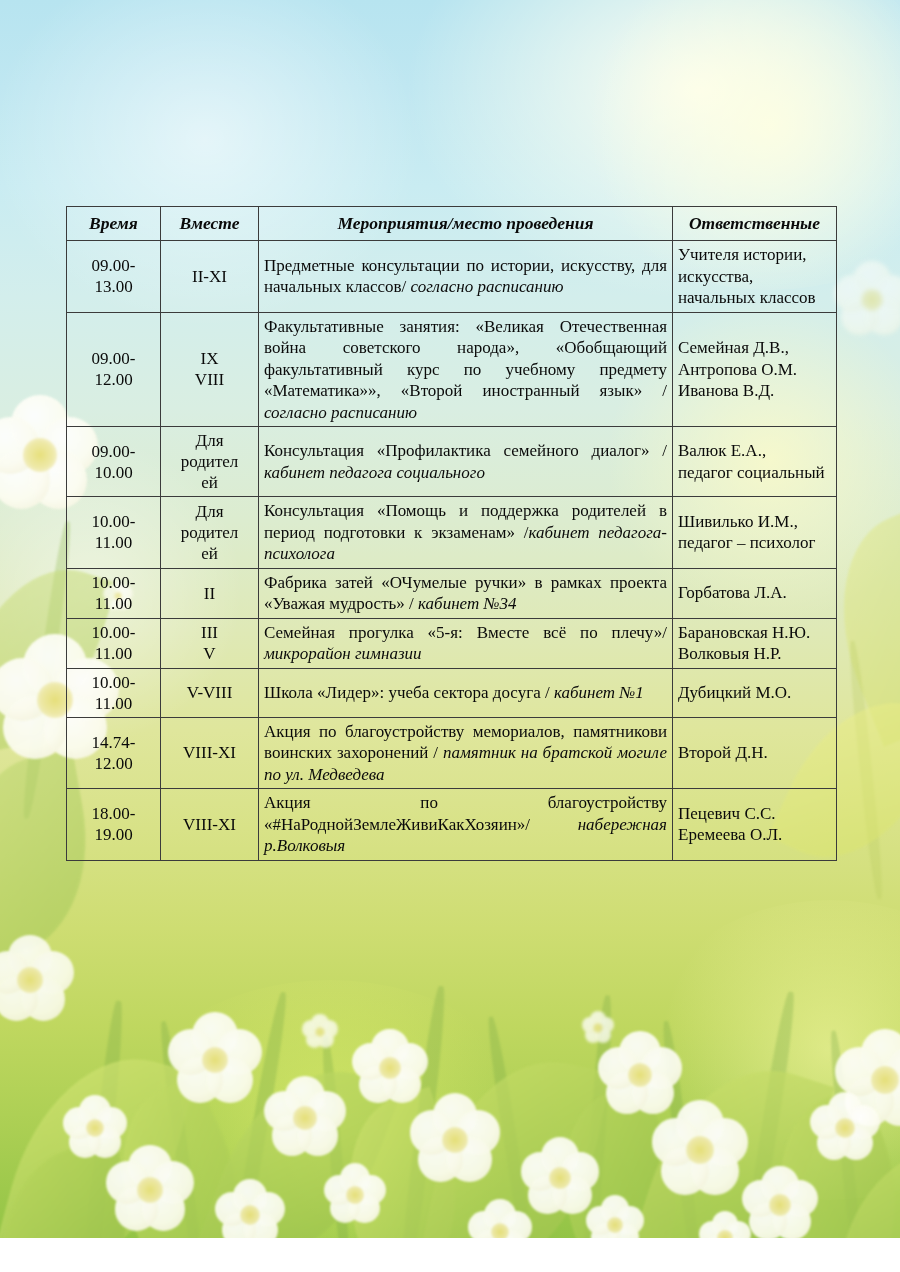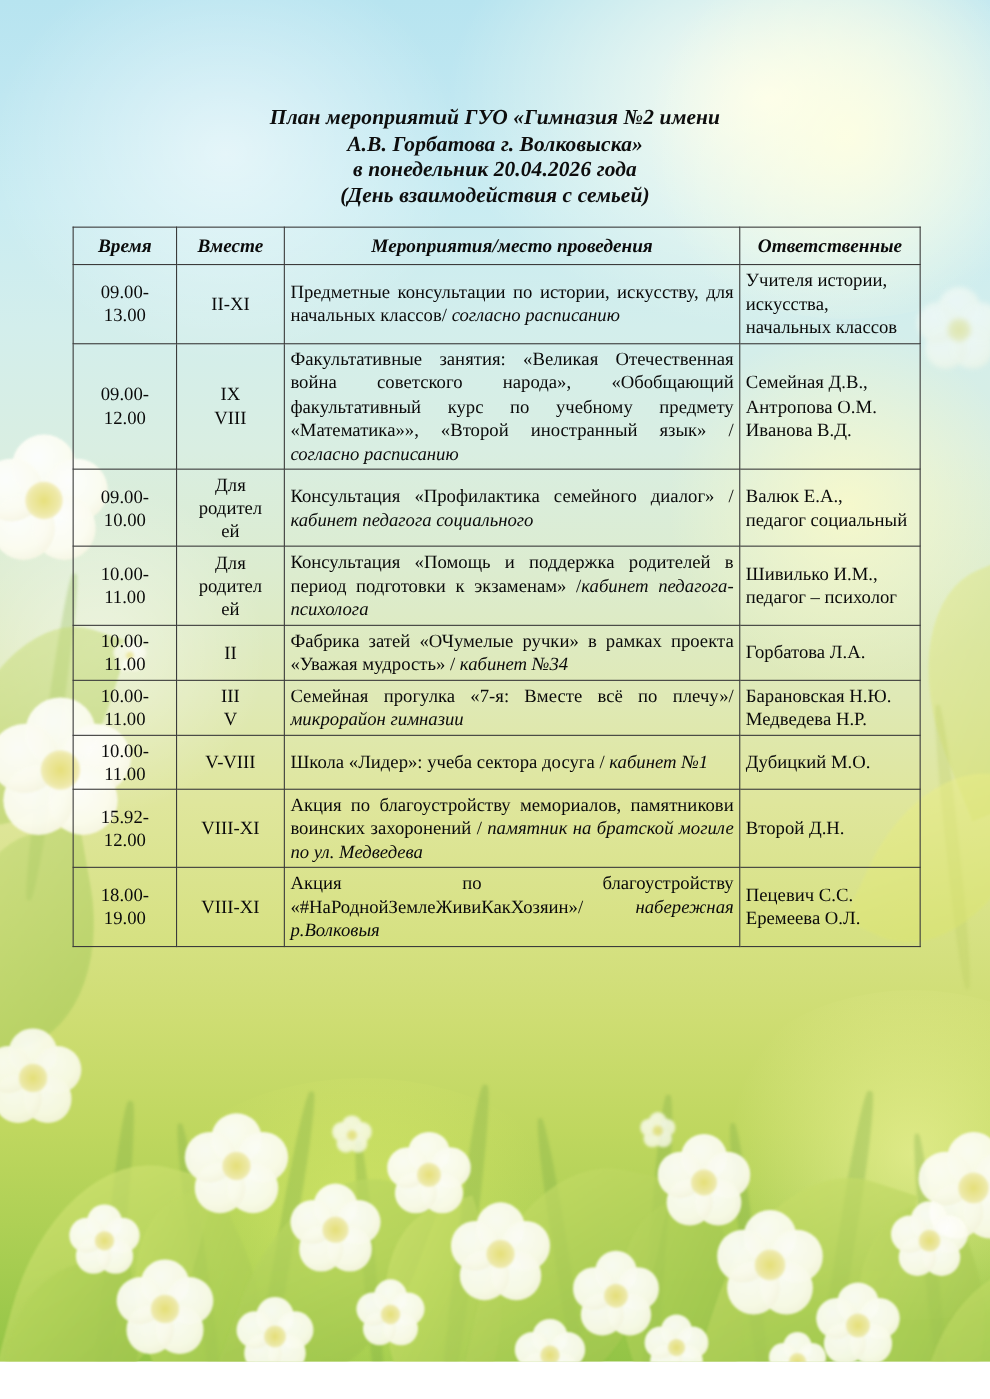--- a/index.html
+++ b/index.html
@@ -393,26 +393,20 @@
           <div class="petal" style="left: 8.8px; top: 1px; width: 14.4px; height: 14.4px;"></div>
           <div class="petal" style="left: 16.2182px; top: 6.38967px; width: 14.4px; height: 14.4px;"></div>
           <div class="petal" style="left: 13.3847px; top: 15.1103px; width: 14.4px; height: 14.4px;"></div>
           <div class="petal" style="left: 4.21528px; top: 15.1103px; width: 14.4px; height: 14.4px;"></div>
           <div class="petal" style="left: 1.38176px; top: 6.38967px; width: 14.4px; height: 14.4px;"></div>
           <div class="core" style="left: 11.8px; top: 11.8px; width: 8.4px; height: 8.4px;"></div>
         </div>
       </div>
   </div>
 
-  <div class="title-block">
-    <div>План мероприятий ГУО «Гимназия №2 имени</div>
-    <div>А.В. Горбатова г. Волковыска»</div>
-    <div>в понедельник 20.04.2026 года</div>
-    <div>(День взаимодействия с семьей)</div>
-  </div>
 
   <div class="sched-wrap">
     <table class="sched">
       <colgroup>
         <col class="c-time">
           <col class="c-class">
           <col class="c-event">
           <col class="c-resp">
       </colgroup>
       <thead>
@@ -502,42 +496,42 @@
           </tr>
           <tr>
             <td class="time">
               <span class="nowrapline">10.00-</span>
               <span class="nowrapline">11.00</span>
             </td>
             <td class="klass">
               <span class="nowrapline">III</span>
               <span class="nowrapline">V</span>
             </td>
-            <td class="event"><span>Семейная прогулка «7-я: Вместе всё по плечу»/ </span><span class="it">микрорайон гимназии</span></td>
+            <td class="event"><span>Семейная прогулка «5-я: Вместе всё по плечу»/ </span><span class="it">микрорайон гимназии</span></td>
             <td class="resp">
               <span class="nowrapline">Барановская Н.Ю.</span>
-              <span class="nowrapline">Медведева Н.Р.</span>
+              <span class="nowrapline">Волковыя Н.Р.</span>
             </td>
           </tr>
           <tr>
             <td class="time">
               <span class="nowrapline">10.00-</span>
               <span class="nowrapline">11.00</span>
             </td>
             <td class="klass">
               <span class="nowrapline">V-VIII</span>
             </td>
             <td class="event"><span>Школа «Лидер»: учеба сектора досуга / </span><span class="it">кабинет №1</span></td>
             <td class="resp">
               <span class="nowrapline">Дубицкий М.О.</span>
             </td>
           </tr>
           <tr>
             <td class="time">
-              <span class="nowrapline">15.92-</span>
+              <span class="nowrapline">14.74-</span>
               <span class="nowrapline">12.00</span>
             </td>
             <td class="klass">
               <span class="nowrapline">VIII-XI</span>
             </td>
             <td class="event"><span>Акция по благоустройству мемориалов, памятникови воинских захоронений / </span><span class="it">памятник на братской могиле по ул. Медведева</span></td>
             <td class="resp">
               <span class="nowrapline">Второй Д.Н.</span>
             </td>
           </tr>

